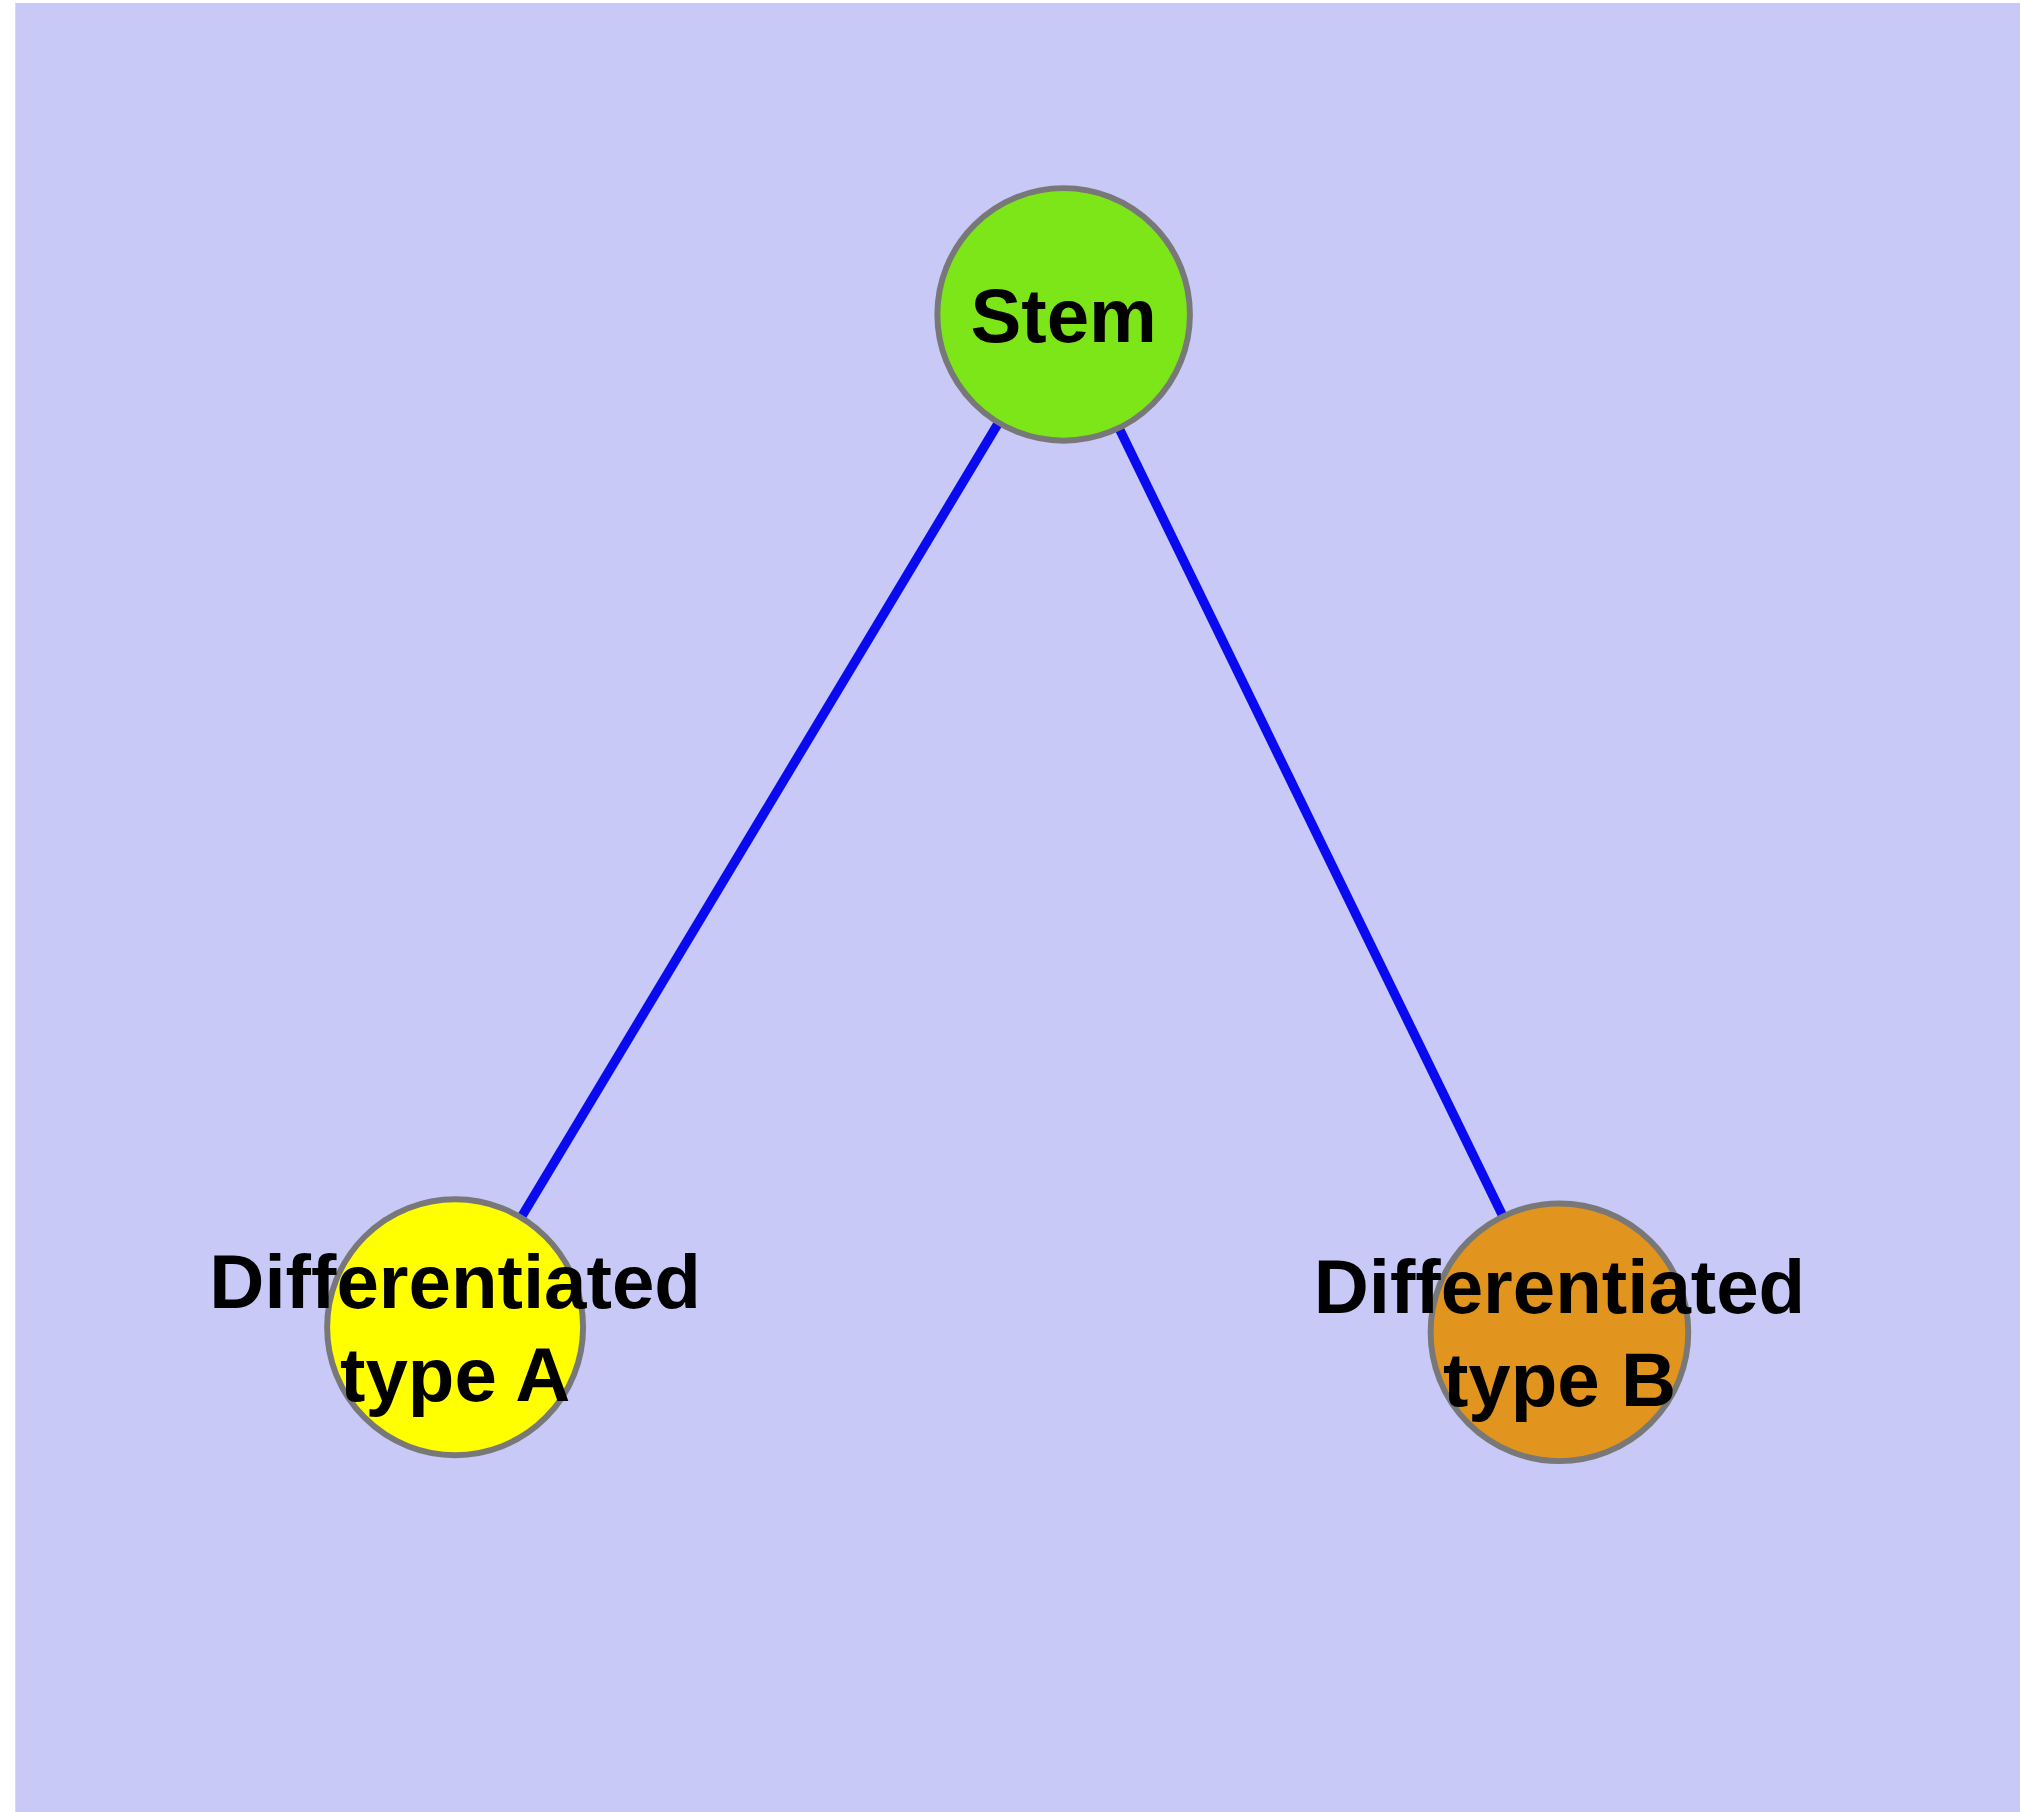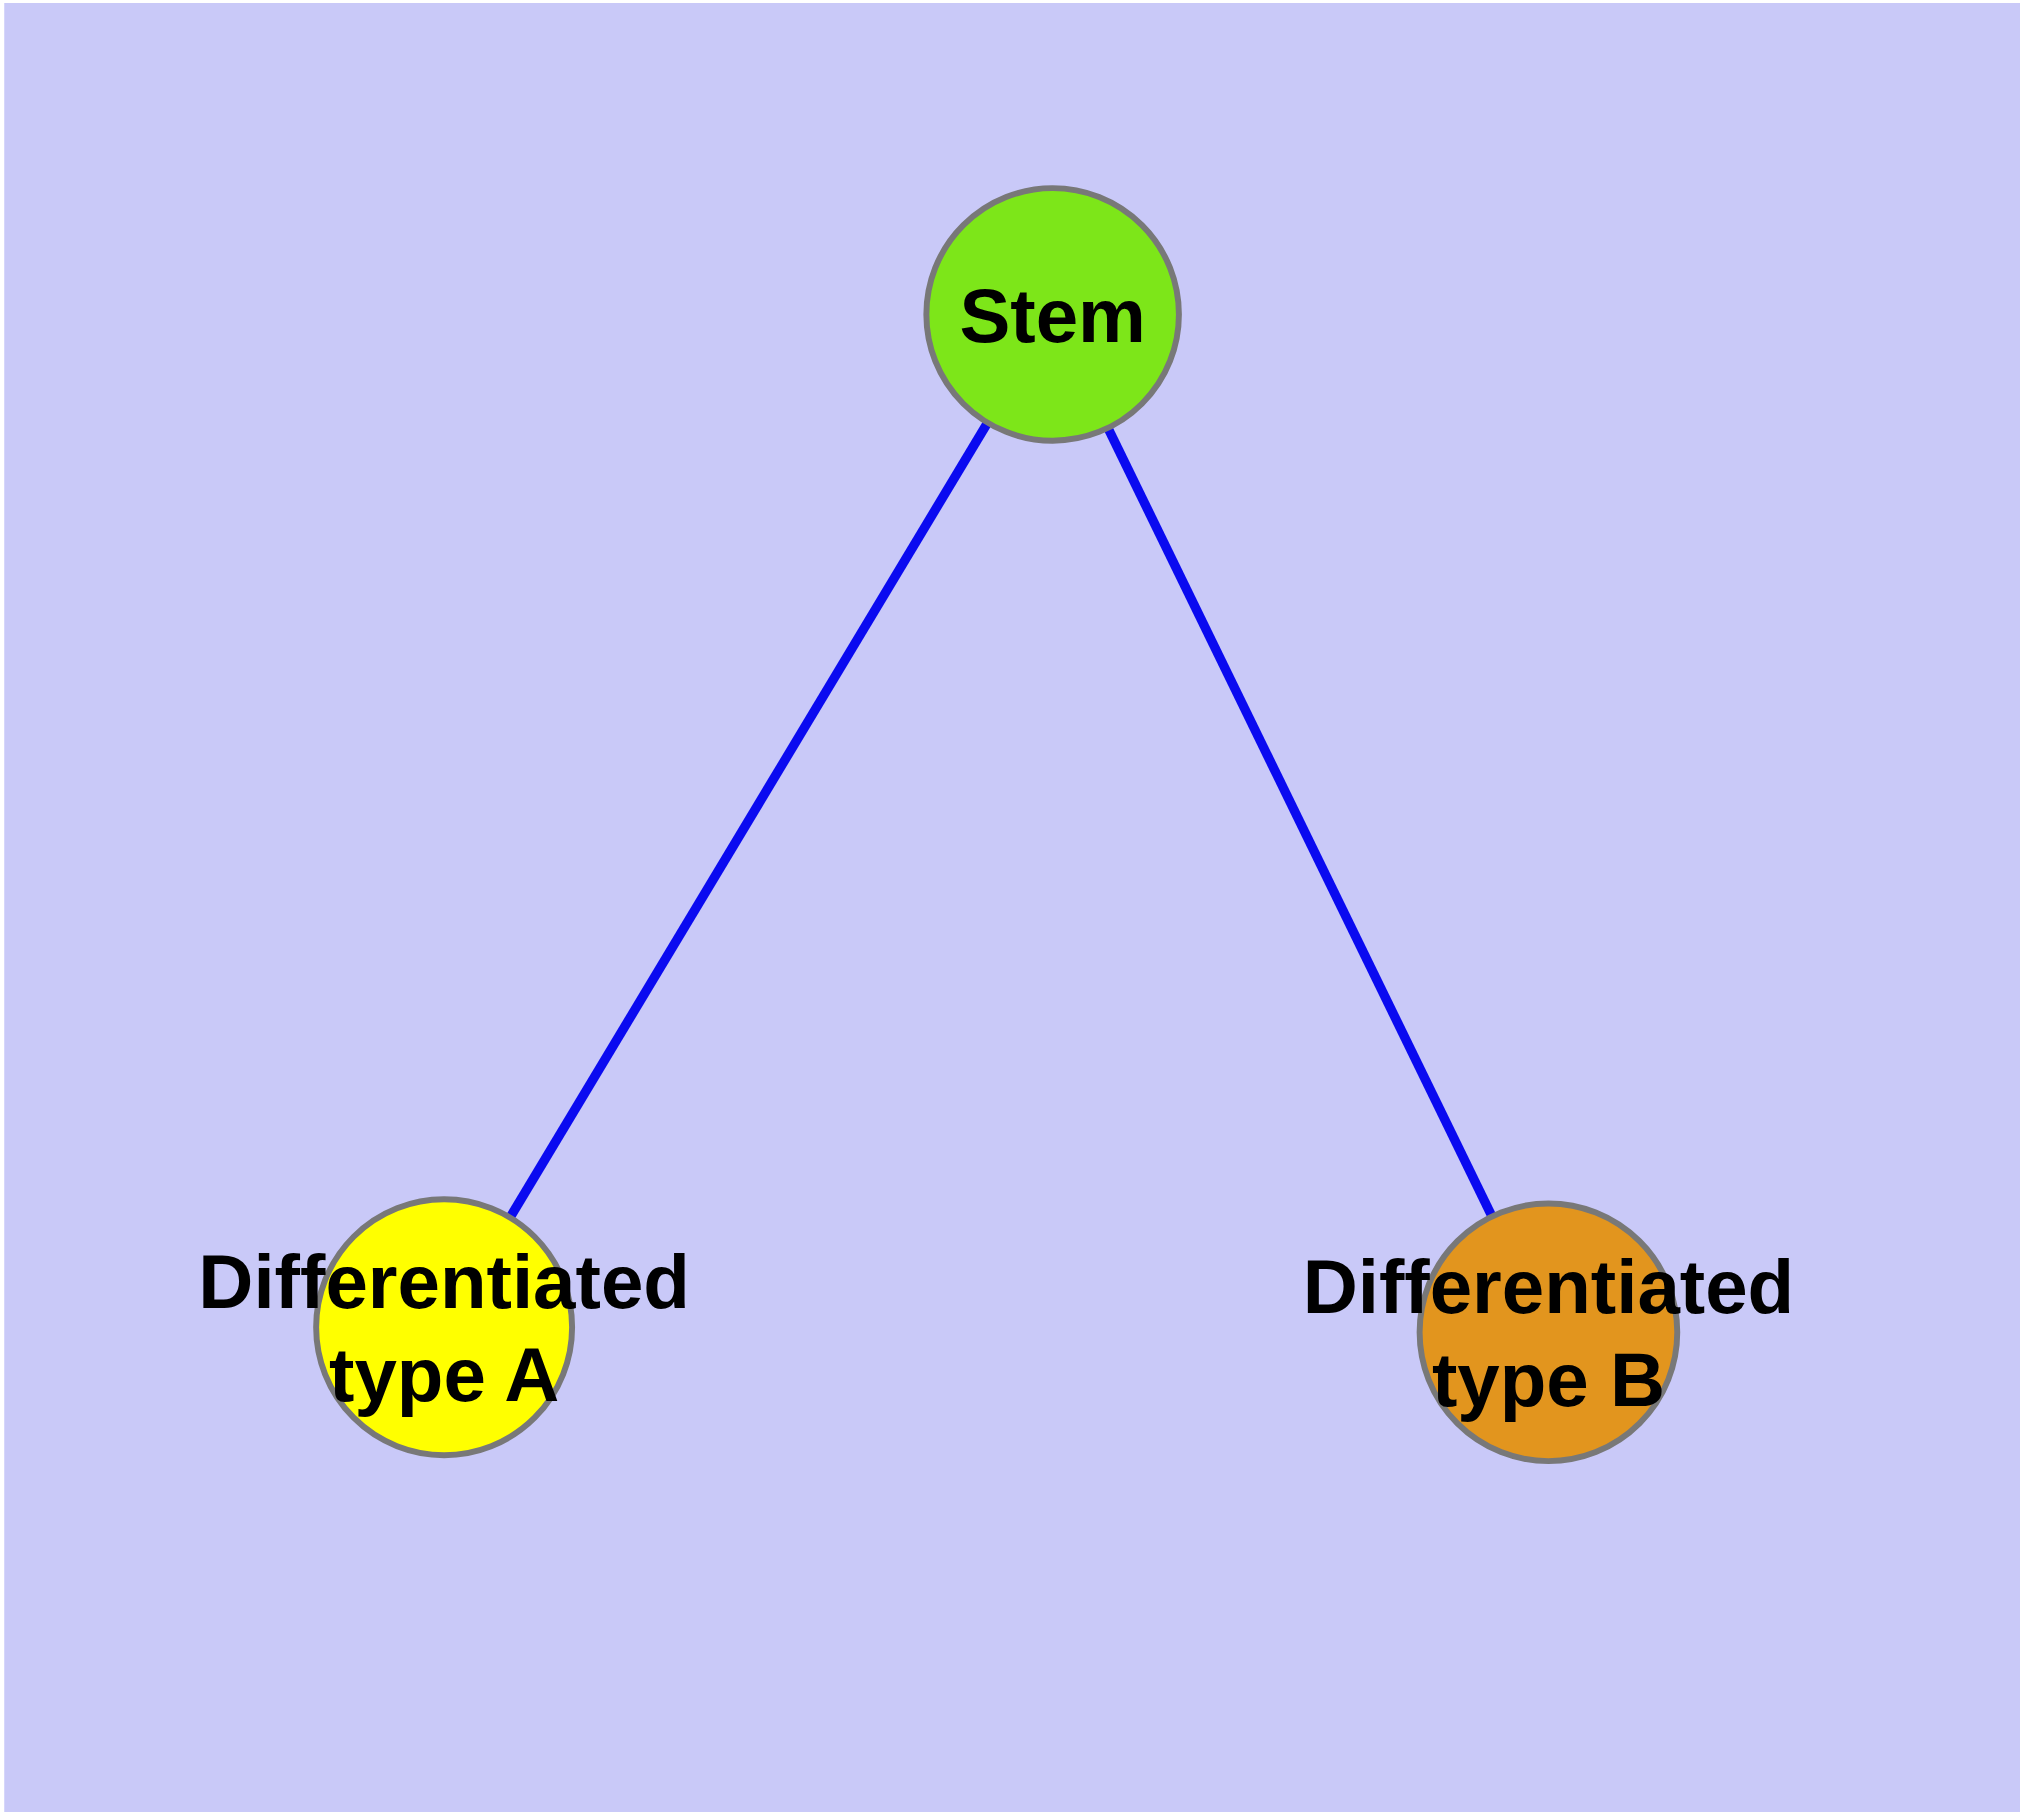--- a/index.html
+++ b/index.html
@@ -16,21 +16,21 @@
   .top-edge {
     position: absolute;
     left: 0; top: 0;
     width: 2021px;
     height: 2.5px;
     background: #ffffff;
     z-index: 2;
   }
   .canvas-wrap {
     position: absolute;
-    left: 4px; top: 0;
+    left: 15px; top: 0;
     width: 1652px;
     height: 1812px;
   }
   svg.diagram {
     display: block;
     width: 2021px;
     height: 1812px;
   }
   .node-label {
     font-family: "Liberation Sans", sans-serif;

